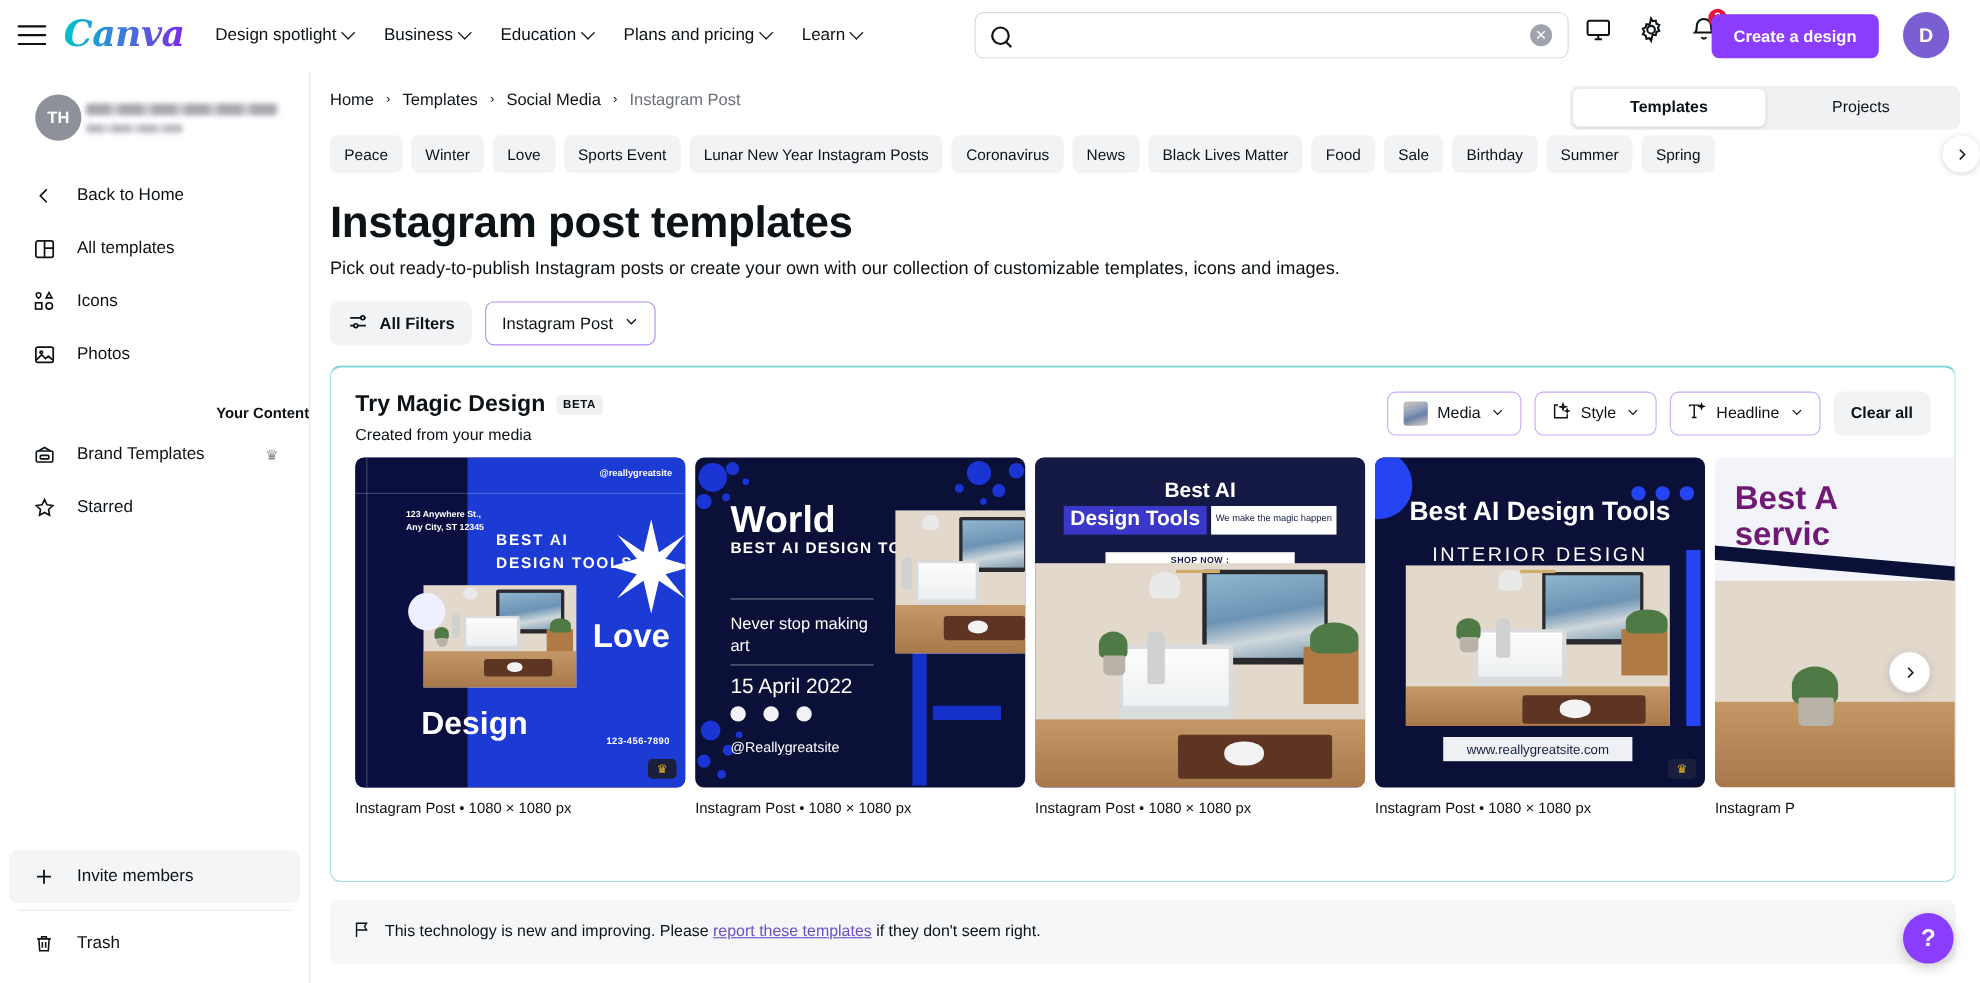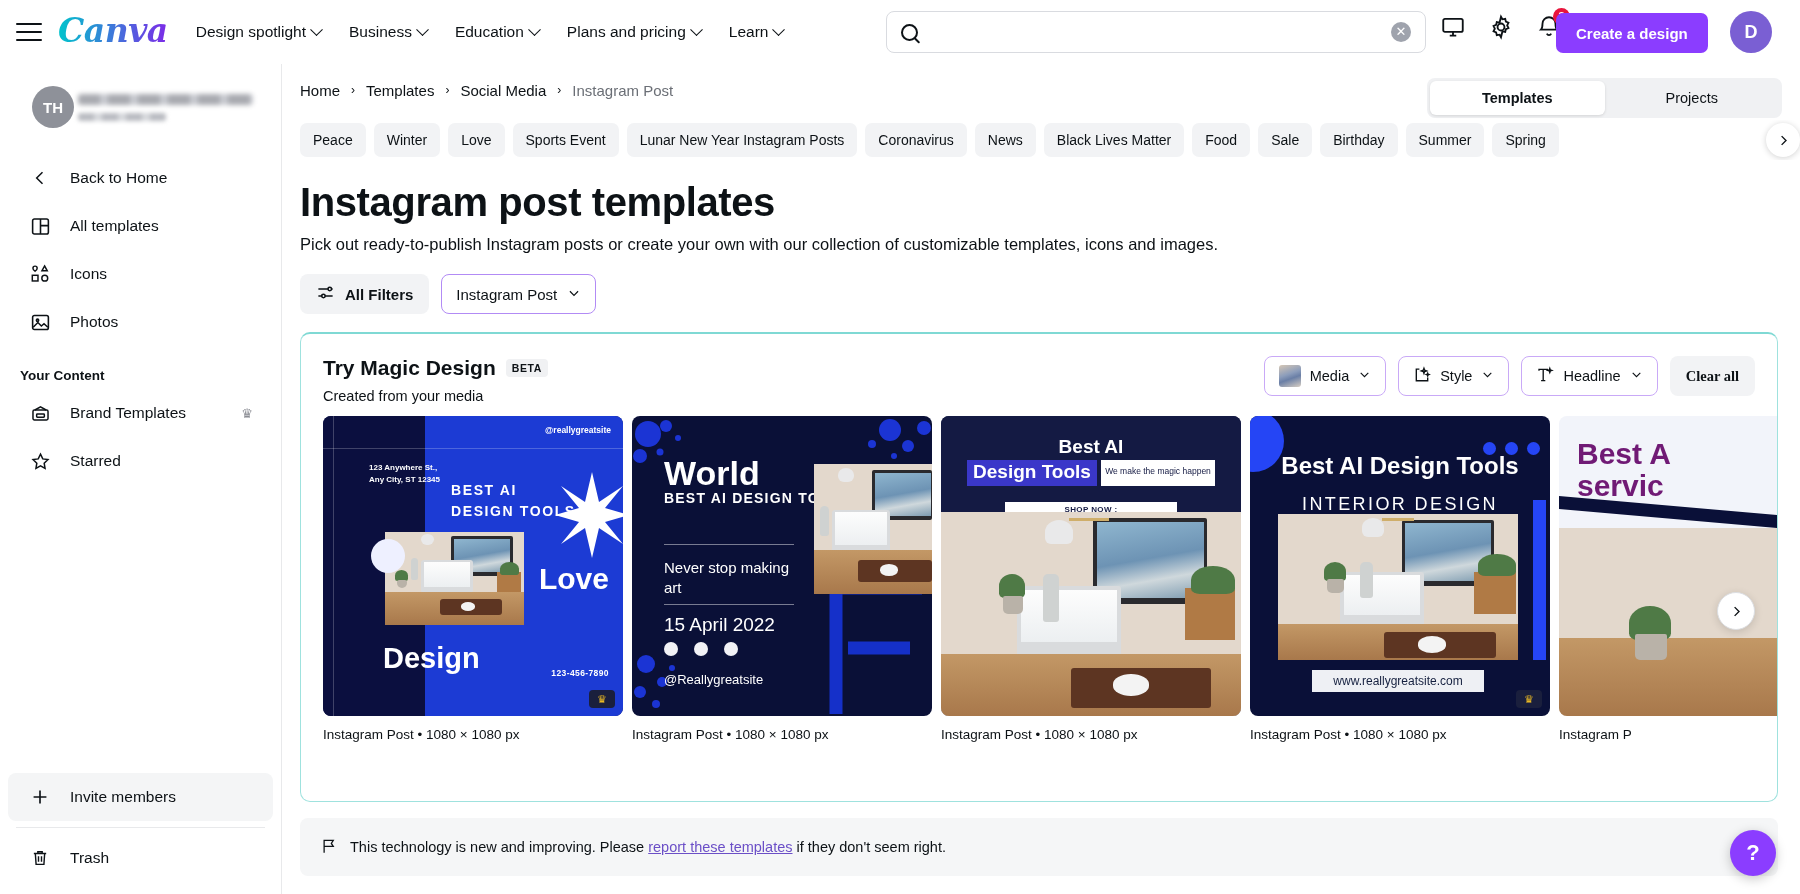--- a/index.html
+++ b/index.html
@@ -64,21 +64,21 @@
   .blurline { height:11px; border-radius:3px;
     background: repeating-linear-gradient(90deg,#a8aab0 0 22px, #c8cad0 22px 30px);
     filter: blur(2.4px); }
   .blur1 { width:175px; margin-bottom:8px; }
   .blur2 { width:88px; height:8px;
     background: repeating-linear-gradient(90deg,#b9bbc1 0 16px,#d6d8dc 16px 24px); filter:blur(2.2px); }
   .navsec { margin-top:26px; }
   .sitem { display:flex; align-items:center; gap:18px; height:48px; padding:0 20px;
     font-size:15.5px; color:#0d1216; cursor:pointer; border-radius:8px; margin:0 8px; }
   .sicon { width:24px; height:24px; flex:none; display:flex; align-items:center; justify-content:center; }
-  .seclabel { font-size:13.5px; font-weight:700; color:#0d1216; padding:22px 0 6px 20px; }
+  .seclabel { font-size:13.5px; font-weight:700; color:#0d1216; padding:22px 0 6px 20px;text-align:right; }
   .crown { margin-left:auto; color:#8b8d94; font-size:13px; }
   .sb-bottom { position:absolute; bottom:0; left:0; width:100%; padding-bottom:12px; }
   .divider { height:1px; background:#e8e9eb; margin:6px 16px; }
   .invite { background:#f4f5f6; }
 
   
   .main { position:absolute; top:64px; left:282px; width:1518px; height:830px; overflow:hidden; }
 
   .crumbrow { display:flex; align-items:center; height:52px; padding-left:18px; }
   .crumb { font-size:15px; color:#0d1216; cursor:pointer; }
@@ -113,21 +113,21 @@
     background:#fff; overflow:hidden; }
   .magic-head { display:flex; align-items:flex-start; padding:22px 22px 0 22px; }
   .mtitle { font-size:21px; font-weight:700; display:flex; align-items:center; gap:10px; }
   .beta { font-size:10.5px; font-weight:700; letter-spacing:.6px; background:#f0f1f3;
     color:#0d1216; border-radius:4px; padding:3px 6px; }
   .mcreated { font-size:14.5px; color:#0d1216; margin-top:8px; }
   .mctrls { margin-left:auto; display:flex; align-items:center; gap:12px; }
   .mbtn { height:40px; padding:0 14px; border:1.6px solid #c9a9f7; border-radius:8px; background:#fff;
     display:flex; align-items:center; gap:9px; font-size:14.5px; cursor:pointer; }
   .clearall { height:40px; padding:0 16px; background:#f2f3f5; border-radius:8px;
-    display:flex; align-items:center; font-size:14.5px; font-weight:700; cursor:pointer;font-family:Liberation Serif, serif; }
+    display:flex; align-items:center; font-size:14.5px; font-weight:700; cursor:pointer; }
   .mediathumb { width:22px; height:22px; border-radius:3px; flex:none;
     background:linear-gradient(160deg,#d6c7b5 0%,#8c9dbb 42%,#6a7fa6 60%,#d8cfc4 100%); }
 
   .cards { display:flex; gap:9px; padding:12px 0 0 22px; }
   .cardwrap { width:300px; flex:none; }
   .card { width:300px; height:300px; border-radius:8px; overflow:hidden; position:relative; }
   .cardcap { font-size:13.5px; color:#0d1216; margin-top:11px; white-space:nowrap; }
   .carouselnext { position:absolute; right:22px; top:258px; width:38px; height:38px;
     border-radius:50%; background:#fff; border:1px solid #dcdee2;
     box-shadow:0 2px 8px rgba(0,0,0,.14); display:flex; align-items:center;

